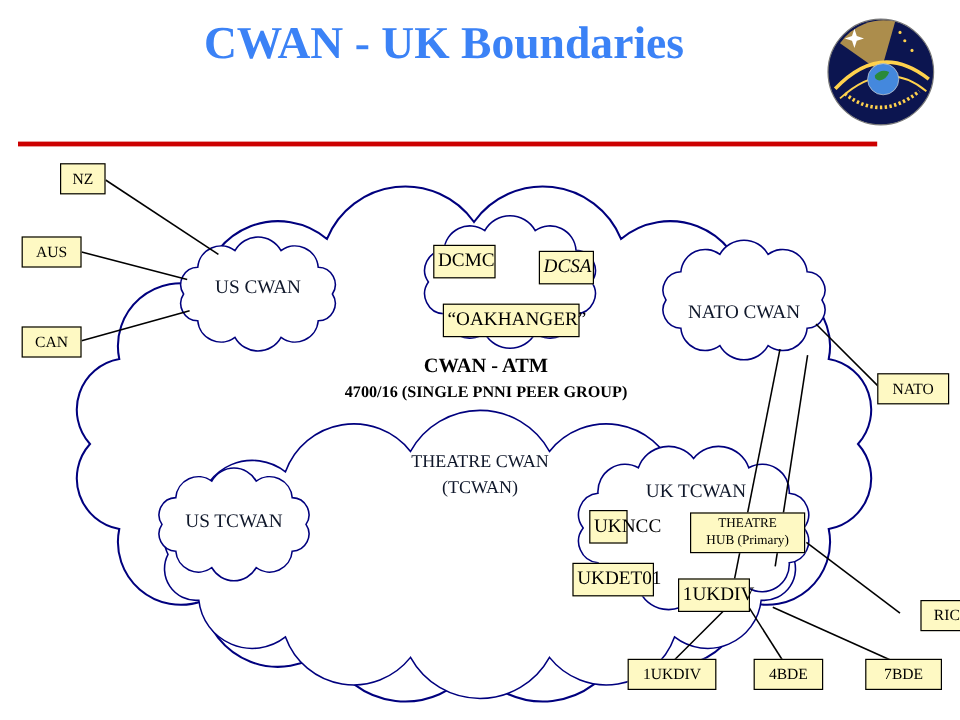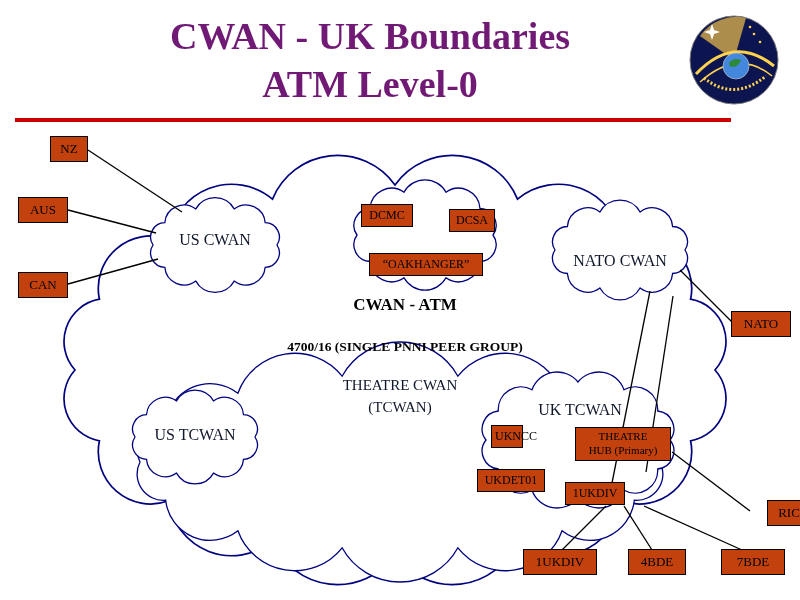--- a/index.html
+++ b/index.html
@@ -3,43 +3,43 @@
 <meta charset="utf-8">
 <style>
   html,body{margin:0;padding:0;}
   body{
     width:800px;height:600px;position:relative;overflow:hidden;
     background:#FFFFFF;
     font-family:"Liberation Serif", serif;
   }
   .title{
     position:absolute;left:0;top:12px;width:740px;
-    text-align:center;color:#701a75;font-weight:bold;
+    text-align:center;color:#3b82f6;font-weight:bold;
     font-size:38px;line-height:48px;
   }
   .rule{
     position:absolute;left:15px;top:118px;width:716px;height:4px;
     background:#CC0000;
   }
   .diagram{position:absolute;left:0;top:0;width:800px;height:600px;}
   .cloud{fill:#FFFFFF;stroke:#00007E;stroke-width:1.3;}
   .cloud-outer{stroke-width:1.7;}
   .wire{stroke:#000000;stroke-width:1.3;}
   .lbl{
     position:absolute;text-align:center;color:#0f172a;
     font-size:16px;white-space:nowrap;
   }
   .lbl.bold{font-weight:bold;color:#000000;}
   .box{
     position:absolute;box-sizing:border-box;
-    border:1px solid #000000;background:#c2410c;color:#000000;
+    border:1px solid #000000;background:#fef9c3;color:#000000;
     font-size:13px;text-align:center;padding:4px 4px;line-height:1.25;
     white-space:nowrap;
   }
-  .box.small{font-size:12px;padding:3px 3px;}
+  .box.small{font-size:16px;padding:3px 3px;}
   .box.tiny{font-size:11px;padding:2px 3px;white-space:normal;}
   .logo{position:absolute;left:688px;top:14px;width:92px;height:92px;}
 </style>
 </head>
 <body>
 
 <svg class="diagram" viewBox="0 0 800 600">
 
   <path class="cloud cloud-outer" d="M 715.0 370.0 A 42.8 42.8 0 0 1 690.6 440.8 A 52.4 52.4 0 0 1 621.3 500.8 A 63.6 63.6 0 0 1 517.5 540.9 A 70.4 70.4 0 0 1 395.0 555.0 A 70.4 70.4 0 0 1 272.5 540.9 A 63.6 63.6 0 0 1 168.7 500.8 A 52.4 52.4 0 0 1 99.4 440.8 A 42.8 42.8 0 0 1 75.0 370.0 A 42.8 42.8 0 0 1 99.4 299.2 A 52.4 52.4 0 0 1 168.7 239.2 A 63.6 63.6 0 0 1 272.5 199.1 A 70.4 70.4 0 0 1 395.0 185.0 A 70.4 70.4 0 0 1 517.5 199.1 A 63.6 63.6 0 0 1 621.3 239.2 A 52.4 52.4 0 0 1 690.6 299.2 A 42.8 42.8 0 0 1 715.0 370.0 Z"></path>
   <path class="cloud" d="M 660.0 462.0 A 26.3 26.3 0 0 1 634.3 500.2 A 44.8 44.8 0 0 1 562.1 530.8 A 60.4 60.4 0 0 1 457.9 547.8 A 66.1 66.1 0 0 1 342.1 547.8 A 60.4 60.4 0 0 1 237.9 530.8 A 44.8 44.8 0 0 1 165.7 500.2 A 26.3 26.3 0 0 1 140.0 462.0 A 26.3 26.3 0 0 1 165.7 423.8 A 44.8 44.8 0 0 1 237.9 393.2 A 60.4 60.4 0 0 1 342.1 376.2 A 66.1 66.1 0 0 1 457.9 376.2 A 60.4 60.4 0 0 1 562.1 393.2 A 44.8 44.8 0 0 1 634.3 423.8 A 26.3 26.3 0 0 1 660.0 462.0 Z"></path>
@@ -56,21 +56,20 @@
   <line class="wire" x1="650" y1="291" x2="612" y2="483"></line>
   <line class="wire" x1="673" y1="296" x2="646" y2="472"></line>
   <line class="wire" x1="672" y1="452" x2="750" y2="511"></line>
   <line class="wire" x1="606" y1="506" x2="562" y2="550"></line>
   <line class="wire" x1="624" y1="506" x2="652" y2="550"></line>
   <line class="wire" x1="644" y1="506" x2="742" y2="550"></line>
 </svg>
 
 <div class="title">
   <div>CWAN - UK Boundaries</div>
-  <div>ATM Level-0</div>
 </div>
 <div class="rule"></div>
 
 <svg class="logo" viewBox="0 0 92 92">
   <circle cx="46" cy="46" r="44" fill="#0C1550" stroke="#777777" stroke-width="1"></circle>
   <path d="M46 46 L12 22 A44 44 0 0 1 58 4 Z" fill="#C9A24B" opacity="0.85"></path>
   <path d="M8 60 Q46 20 86 52" stroke="#FFD24D" stroke-width="3" fill="none"></path>
   <path d="M12 68 Q50 34 84 62" stroke="#FFD24D" stroke-width="1.5" fill="none"></path>
   <circle cx="48" cy="52" r="13" fill="#4488DD" stroke="#CCCCCC" stroke-width="0.6"></circle>
   <path d="M41 49 q5 -6 12 -3 q-2 6 -8 7 q-4 0 -4 -4 Z" fill="#2A8A3A"></path>
@@ -78,37 +77,37 @@
   <path d="M16 64 Q46 88 78 62" stroke="#FFD24D" stroke-width="3" stroke-dasharray="2 2" fill="none"></path>
   <circle cx="66" cy="20" r="1.3" fill="#FFD24D"></circle>
   <circle cx="72" cy="28" r="1.3" fill="#FFD24D"></circle>
   <circle cx="62" cy="13" r="1.3" fill="#FFD24D"></circle>
 </svg>
 
 <div class="lbl" style="left:155px;top:231px;width:120px;">US CWAN</div>
 <div class="lbl" style="left:365px;top:231px;width:120px;margin-top:31px;">UK CWAN</div>
 <div class="lbl" style="left:550px;top:252px;width:140px;">NATO CWAN</div>
 <div class="lbl bold" style="left:295px;top:295px;width:220px;font-size:17px;">CWAN - ATM</div>
-<div class="lbl bold" style="left:235px;top:319px;width:340px;font-size:13.5px;margin-top:20px;">4700/16 (SINGLE PNNI PEER GROUP)</div>
+<div class="lbl bold" style="left:235px;top:319px;width:340px;font-size:13.5px;">4700/16 (SINGLE PNNI PEER GROUP)</div>
 <div class="lbl" style="left:320px;top:377px;width:160px;font-size:15px;">THEATRE CWAN</div>
 <div class="lbl" style="left:320px;top:399px;width:160px;font-size:15px;">(TCWAN)</div>
 <div class="lbl" style="left:135px;top:426px;width:120px;">US TCWAN</div>
 <div class="lbl" style="left:520px;top:401px;width:120px;">UK TCWAN</div>
 
 <div class="box" style="left:50px;top:136px;width:38px;">NZ</div>
 <div class="box" style="left:18px;top:197px;width:50px;">AUS</div>
 <div class="box" style="left:18px;top:272px;width:50px;">CAN</div>
 <div class="box" style="left:731px;top:311px;width:60px;">NATO</div>
 <div class="box" style="left:747px;top:500px;width:44px;margin-left:20px;">RIC</div>
 <div class="box" style="left:523px;top:549px;width:74px;">1UKDIV</div>
 <div class="box" style="left:628px;top:549px;width:58px;">4BDE</div>
 <div class="box" style="left:721px;top:549px;width:64px;">7BDE</div>
 
 <div class="box small" style="left:361px;top:204px;width:52px;">DCMC</div>
-<div class="box small" style="left:449px;top:209px;width:46px;">DCSA</div>
+<div class="box small" style="left:449px;top:209px;width:46px;font-style:italic;">DCSA</div>
 <div class="box small" style="left:369px;top:253px;width:114px;">“OAKHANGER”</div>
 
 <div class="box small" style="left:491px;top:425px;width:32px;">UKNCC</div>
 <div class="box tiny" style="left:575px;top:427px;width:96px;">
   <div>THEATRE</div>
   <div>HUB (Primary)</div>
 </div>
 <div class="box small" style="left:477px;top:469px;width:68px;">UKDET01</div>
 <div class="box small" style="left:565px;top:482px;width:60px;">1UKDIV</div>
 

